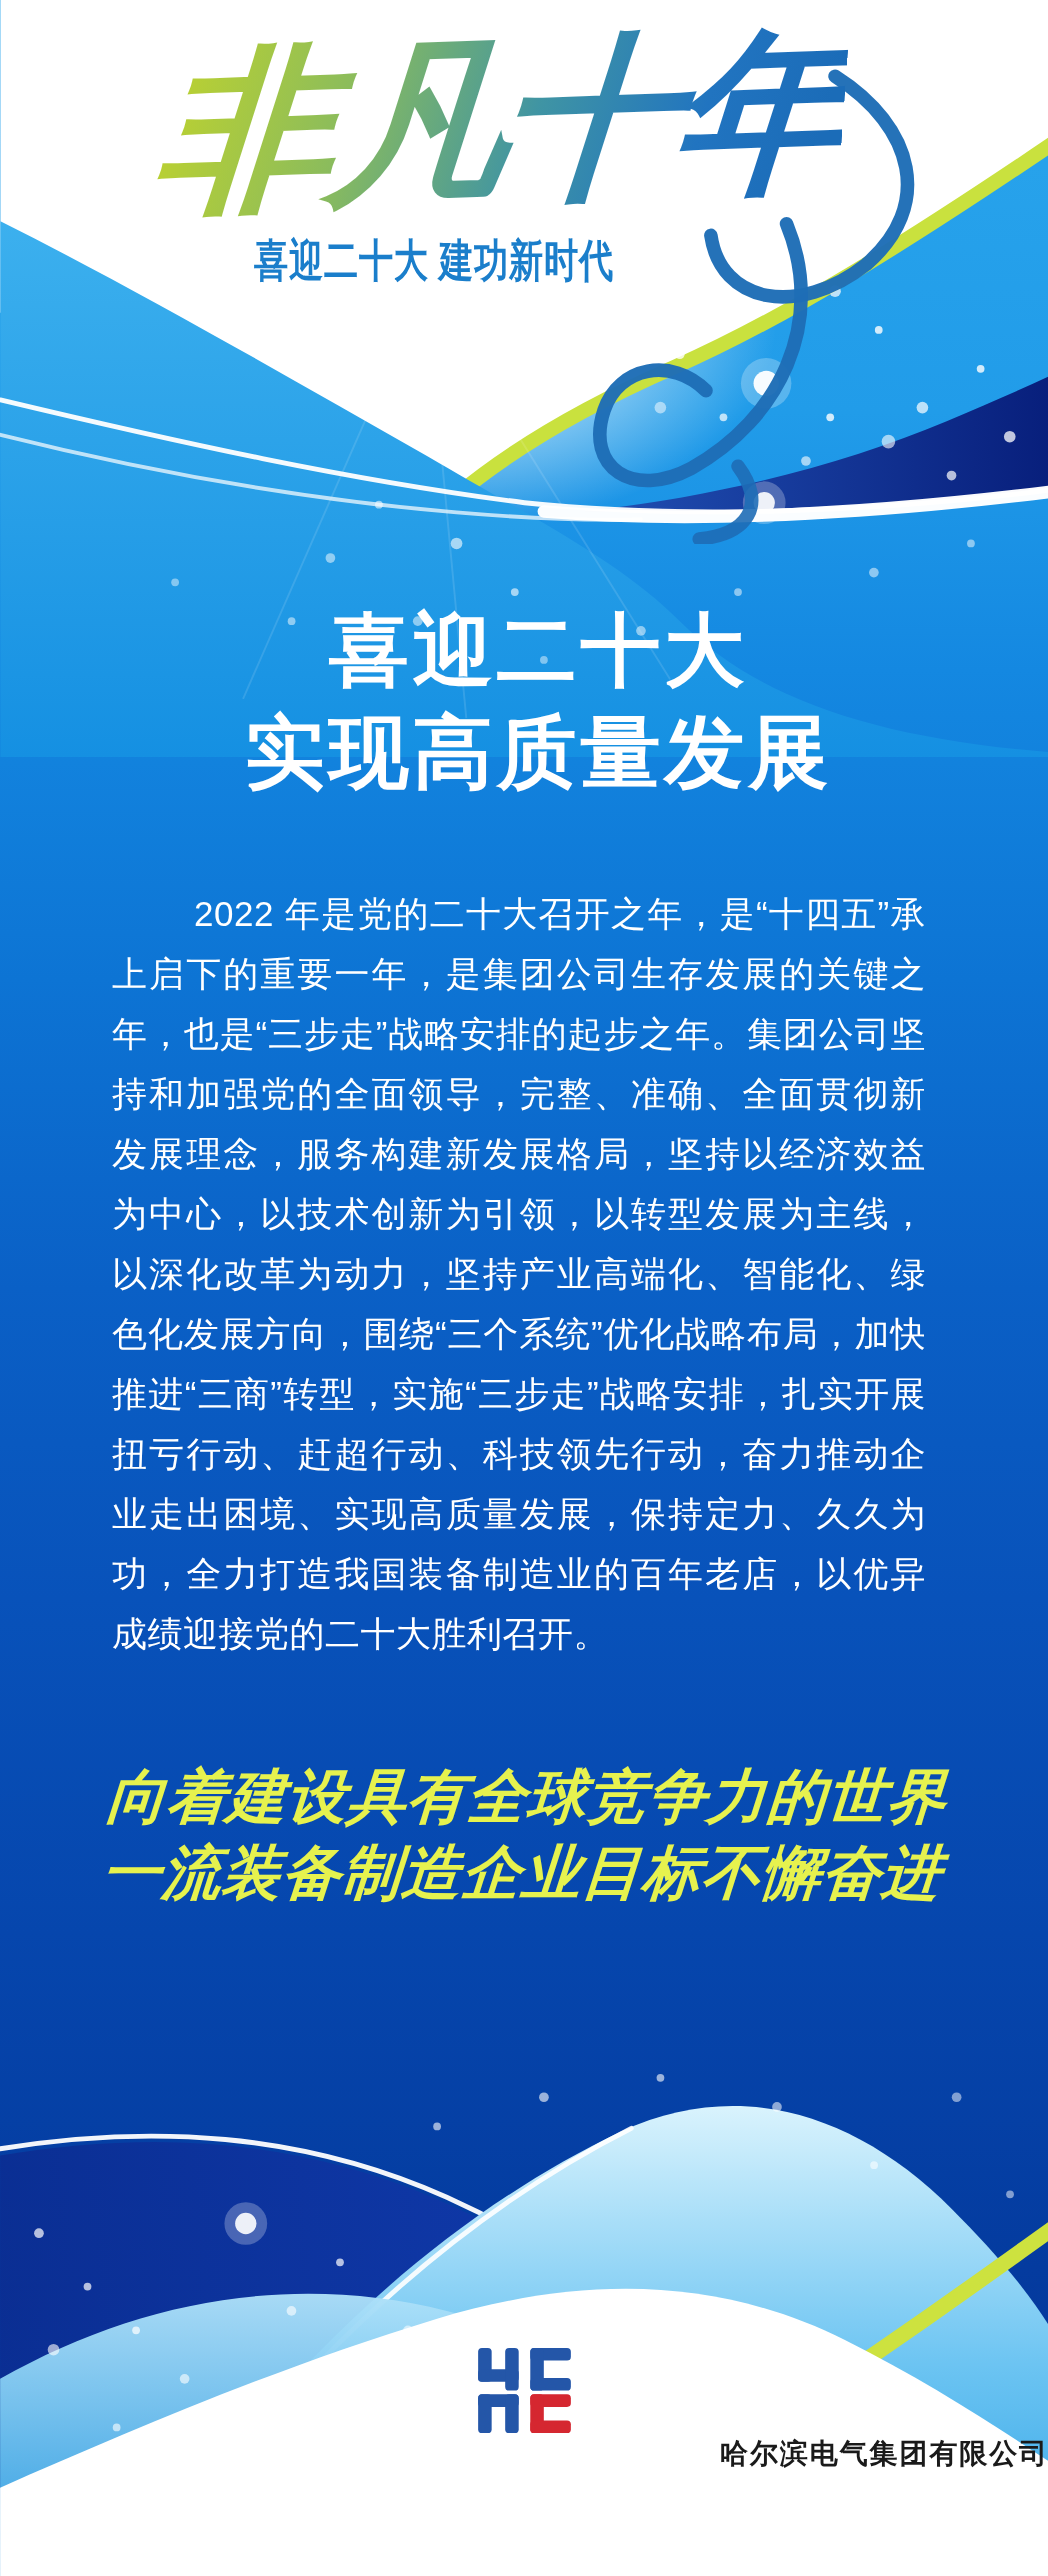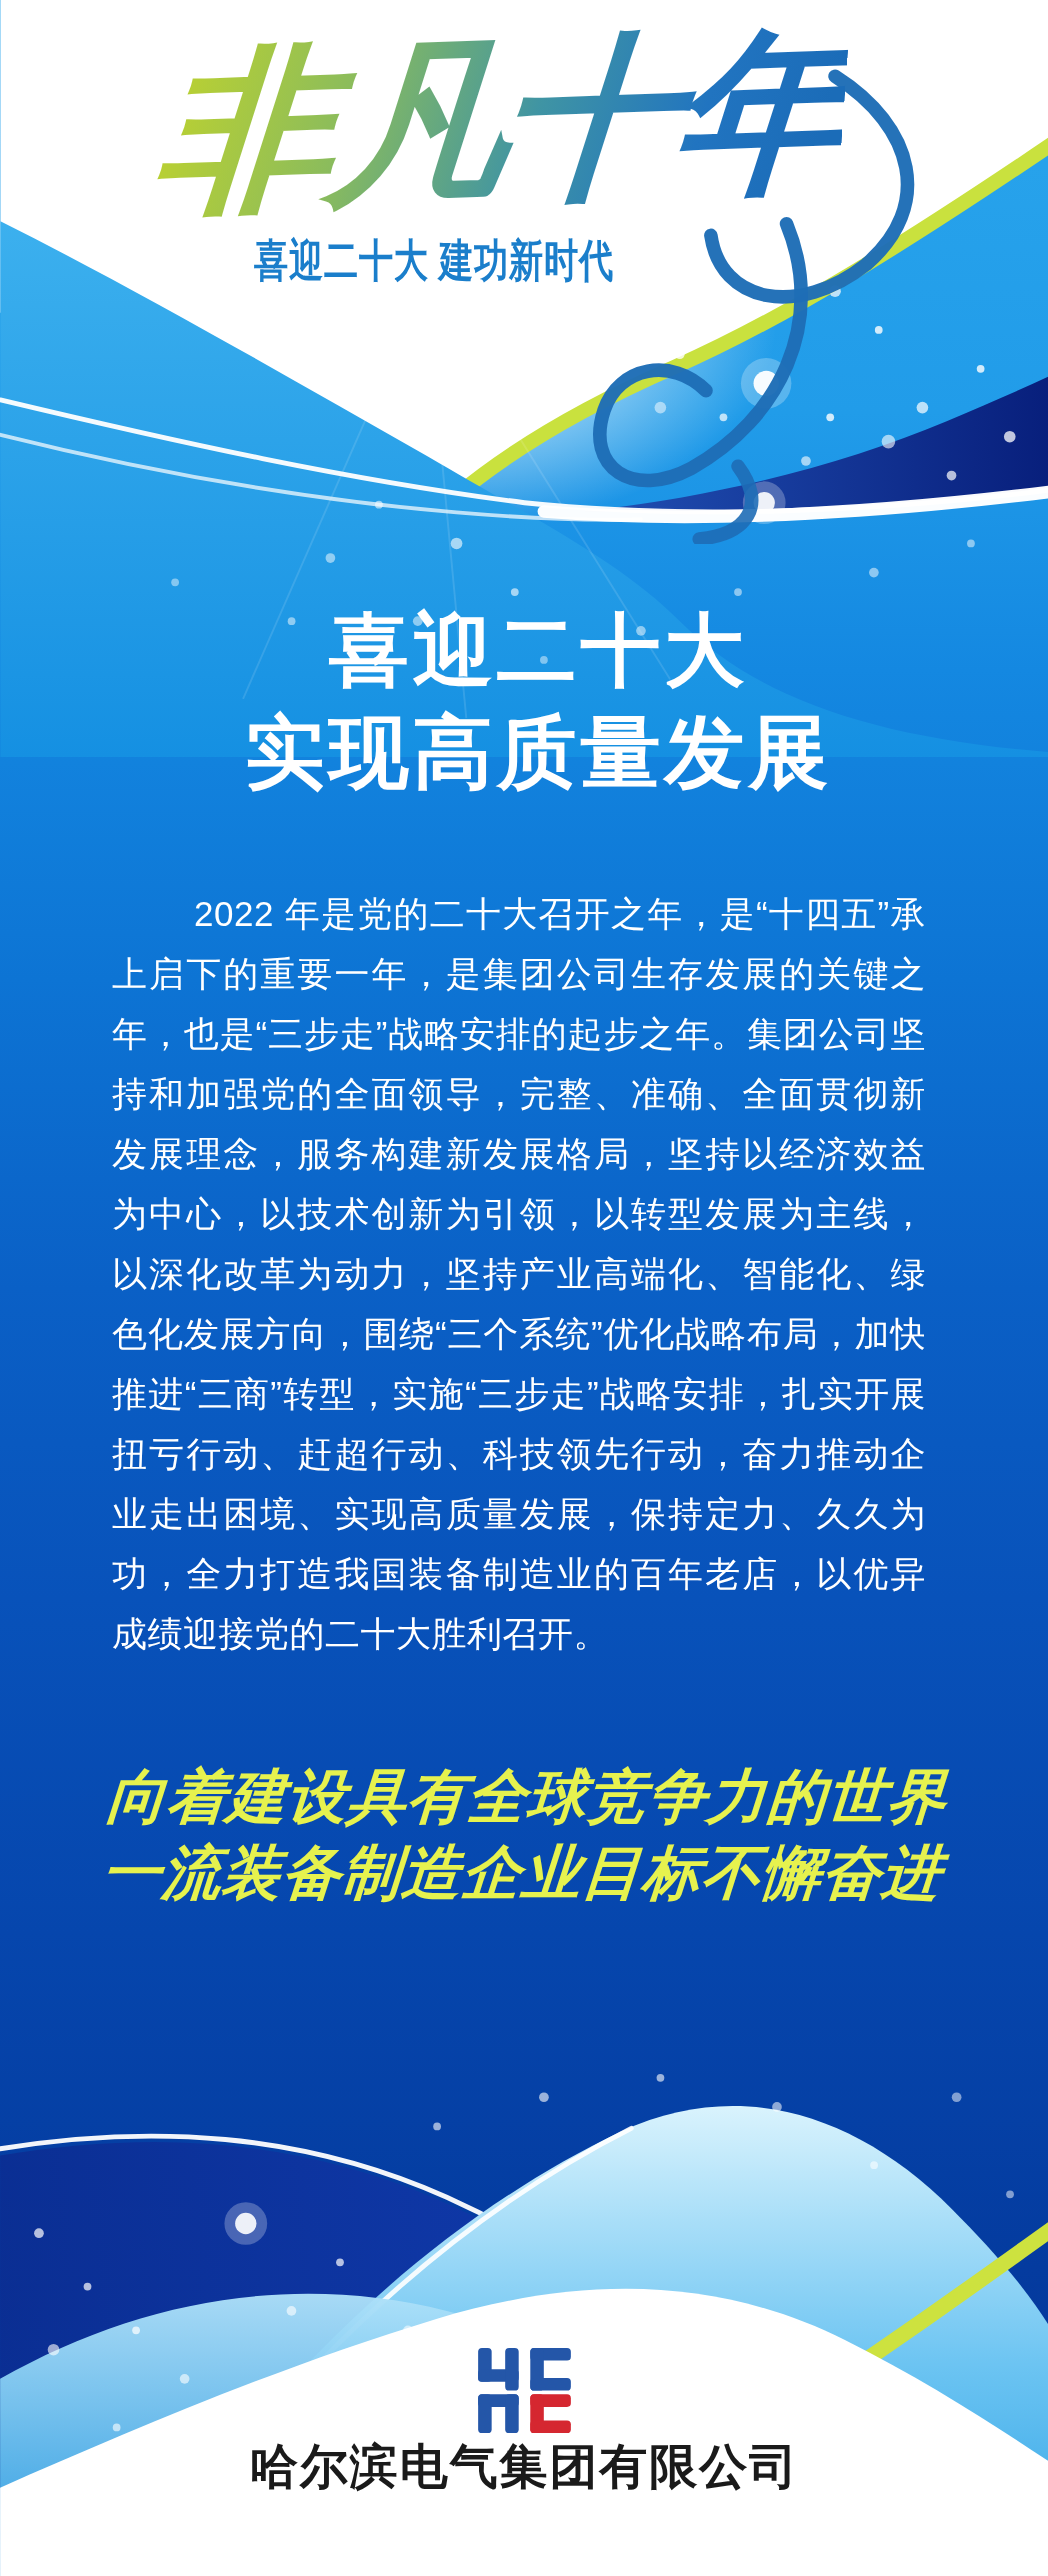--- a/index.html
+++ b/index.html
@@ -56,22 +56,22 @@
     position:absolute;left:0;top:1759px;width:1049px;text-align:center;
     color:#e6f24e;font-weight:900;font-style:italic;
     font-family:"DejaVu Serif","Liberation Serif",serif;
     font-size:59px;line-height:76px;letter-spacing:1px;
     transform:skewX(-4deg);
   }
 
   
   .logo{position:absolute;left:478px;top:2348px;}
   .company-cn{
-    position:absolute;left:0;top:2435px;width:1049px;text-align:center;
-    color:#1a1a1a;font-size:48px;font-weight:700;letter-spacing:1.9px;
+    position:absolute;left:0;top:2435px;width:1049px;text-align:right;
+    color:#1a1a1a;font-size:28px;font-weight:700;letter-spacing:1.9px;
   }
   .company-en{
     position:absolute;left:0;top:2476px;width:1049px;text-align:center;
     color:#1a1a1a;font-size:18.4px;font-weight:700;letter-spacing:0.5px;
   }
 </style>
 </head>
 <body>
 
 <div class="poster">

